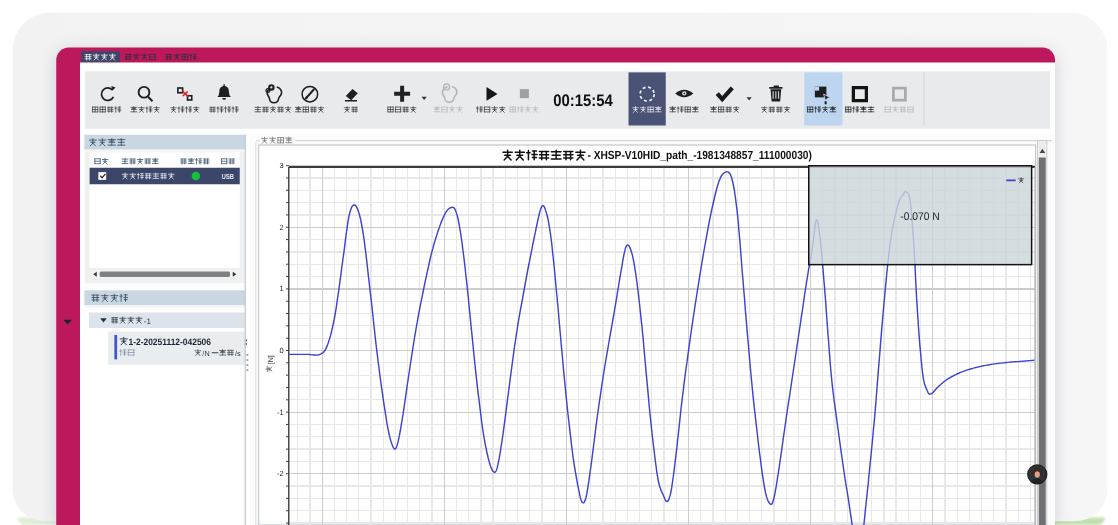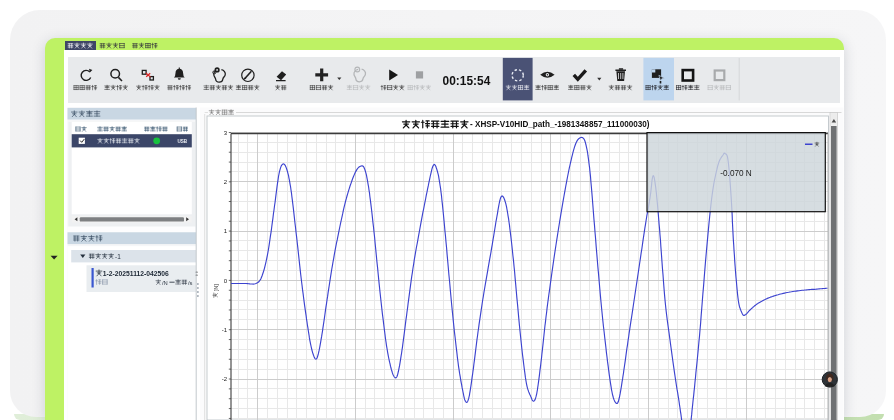--- a/index.html
+++ b/index.html
@@ -1,20 +1,20 @@
 <!DOCTYPE html>
 <html><head><meta charset="utf-8"><style>
 html,body{margin:0;padding:0;}
 body{width:894px;height:420px;overflow:hidden;background:#fff;font-family:"Liberation Sans", sans-serif;}
 .abs{position:absolute;}
 </style></head><body>
 <div class="abs" style="left:0;top:0;width:894px;height:420px;overflow:hidden;">
 <div class="abs" style="left:14px;top:414px;width:870px;height:6px;border-radius:0 0 20px 20px;background:linear-gradient(90deg,#e0eed9,#c3dfb0);filter:blur(0.7px);"></div>
 <div class="abs" style="left:10px;top:10px;width:876px;height:407px;border-radius:30px 30px 26px 26px;background:linear-gradient(90deg,#f2f2f3,#f6f6f7);"></div>
-<div class="abs" style="left:45px;top:38px;width:798.5px;height:382px;border-radius:10px 10px 0 0;background:#bef264;box-shadow:0 3px 14px rgba(40,50,70,0.18);overflow:hidden;">
+<div class="abs" style="left:45px;top:38px;width:798.5px;height:382px;border-radius:10px 10px 0 0;background:#be185d;box-shadow:0 3px 14px rgba(40,50,70,0.18);overflow:hidden;">
 
   <svg class="abs" style="left:4px;top:214px;" width="10" height="10">
         <path d="M1.6 3.7 L8.6 3.7 L5.1 7.6 Z" fill="#222"></path>
       </svg>
 
   <div class="abs" style="left:19.5px;top:2.5px;width:31.2px;height:9.8px;background:#3e4566;"></div>
   <svg class="abs" style="left:0;top:0;" width="798" height="16">
         <path d="M23.10 5.68L27.90 5.68M23.10 7.36L27.90 7.36M23.10 9.04L27.90 9.04M24.30 5.68L24.30 10.00M26.70 5.68L26.70 10.00M29.58 6.10L34.38 6.10M31.98 5.08L31.98 8.20M31.98 8.20L30.18 10.12M31.98 8.20L33.78 10.12M30.48 7.60L33.48 7.60M36.06 6.10L40.86 6.10M38.46 5.08L38.46 8.20M38.46 8.20L36.66 10.12M38.46 8.20L40.26 10.12M36.96 7.60L39.96 7.60M42.54 6.10L47.34 6.10M44.94 5.08L44.94 8.20M44.94 8.20L43.14 10.12M44.94 8.20L46.74 10.12M43.44 7.60L46.44 7.60" stroke="#ffffff" stroke-width="0.62" fill="none" stroke-linecap="round"></path>
         <path d="M55.10 5.68L59.90 5.68M55.10 7.36L59.90 7.36M55.10 9.04L59.90 9.04M56.30 5.68L56.30 10.00M58.70 5.68L58.70 10.00M61.58 6.10L66.38 6.10M63.98 5.08L63.98 8.20M63.98 8.20L62.18 10.12M63.98 8.20L65.78 10.12M62.48 7.60L65.48 7.60M68.06 6.10L72.86 6.10M70.46 5.08L70.46 8.20M70.46 8.20L68.66 10.12M70.46 8.20L72.26 10.12M68.96 7.60L71.96 7.60M74.66 5.50L79.22 5.50M74.66 5.50L74.66 9.70M79.22 5.50L79.22 9.70M74.66 9.70L79.22 9.70M74.66 7.60L79.22 7.60" stroke="#30303a" stroke-width="0.62" fill="none" stroke-linecap="round"></path>
         <path d="M87.60 5.68L92.40 5.68M87.60 7.36L92.40 7.36M87.60 9.04L92.40 9.04M88.80 5.68L88.80 10.00M91.20 5.68L91.20 10.00M94.08 6.10L98.88 6.10M96.48 5.08L96.48 8.20M96.48 8.20L94.68 10.12M96.48 8.20L98.28 10.12M94.98 7.60L97.98 7.60M100.68 5.50L105.24 5.50M100.68 5.50L100.68 9.70M105.24 5.50L105.24 9.70M100.68 9.70L105.24 9.70M100.68 7.60L105.24 7.60M102.96 5.50L102.96 9.70M107.64 5.20L107.64 10.00M106.74 6.40L108.54 6.40M109.74 5.50L111.84 5.50M109.44 7.30L112.14 7.30M110.64 5.50L110.64 10.00M109.74 8.80L111.84 8.80" stroke="#30303a" stroke-width="0.62" fill="none" stroke-linecap="round"></path>

